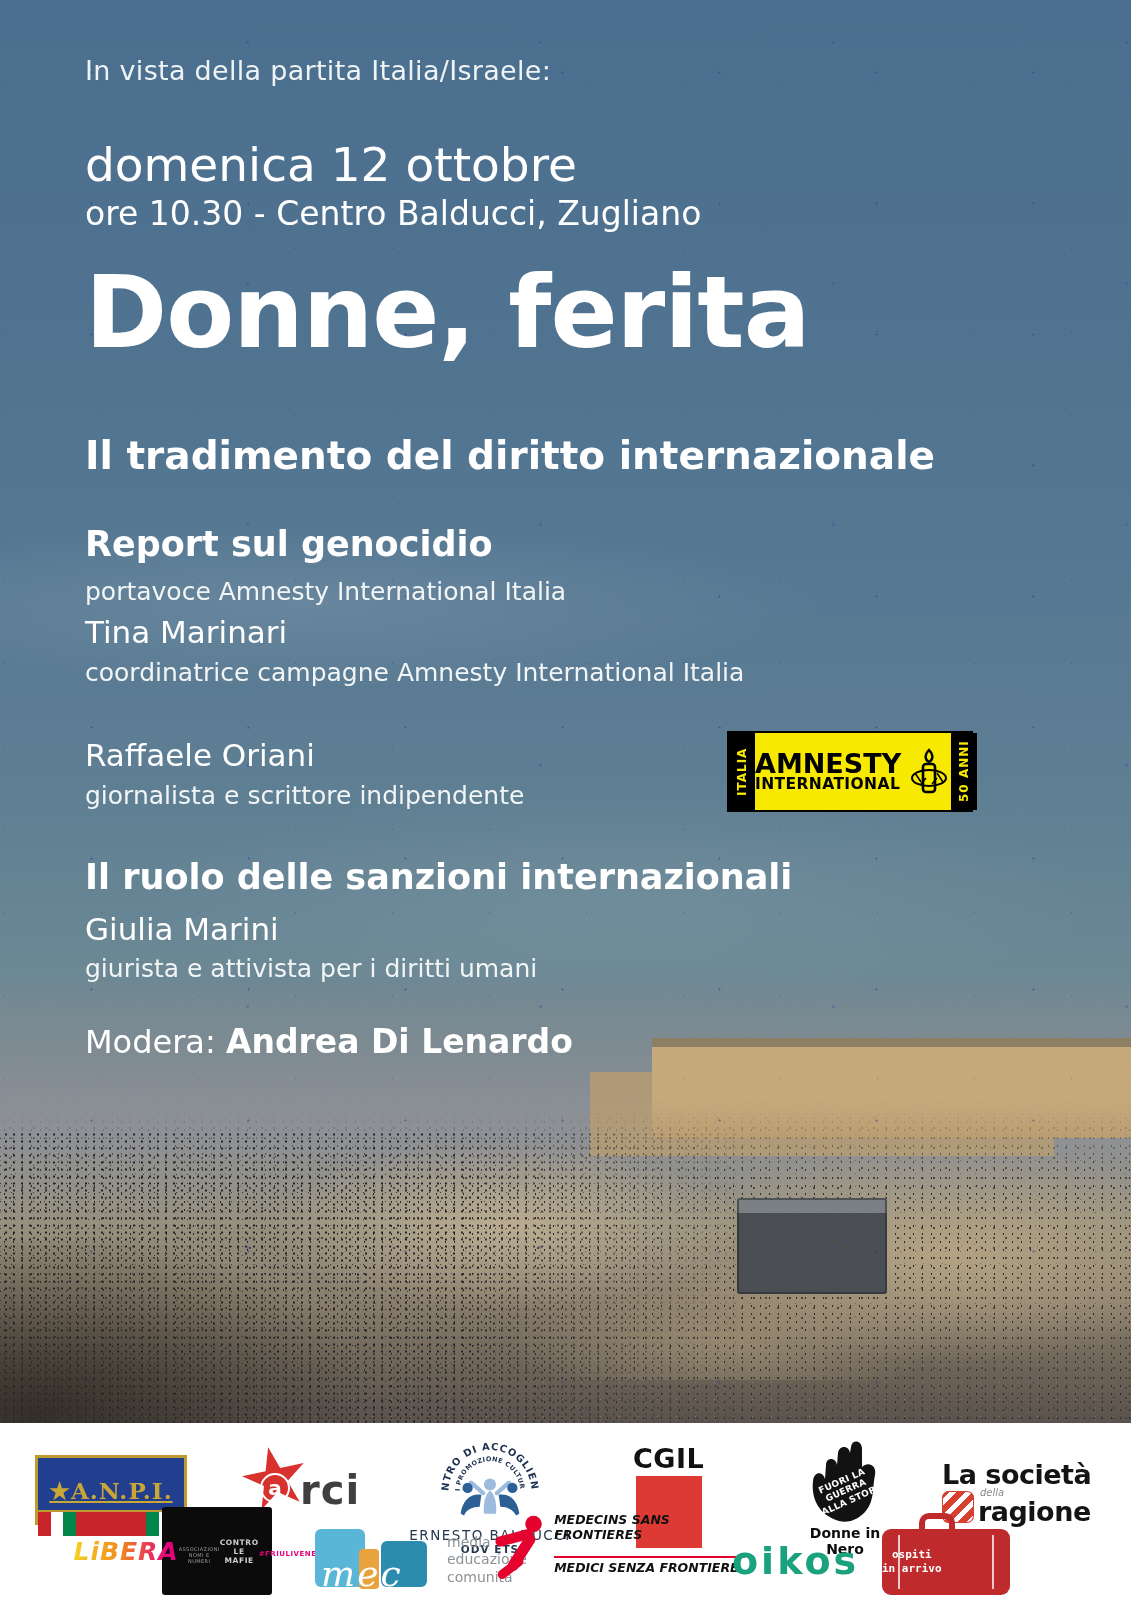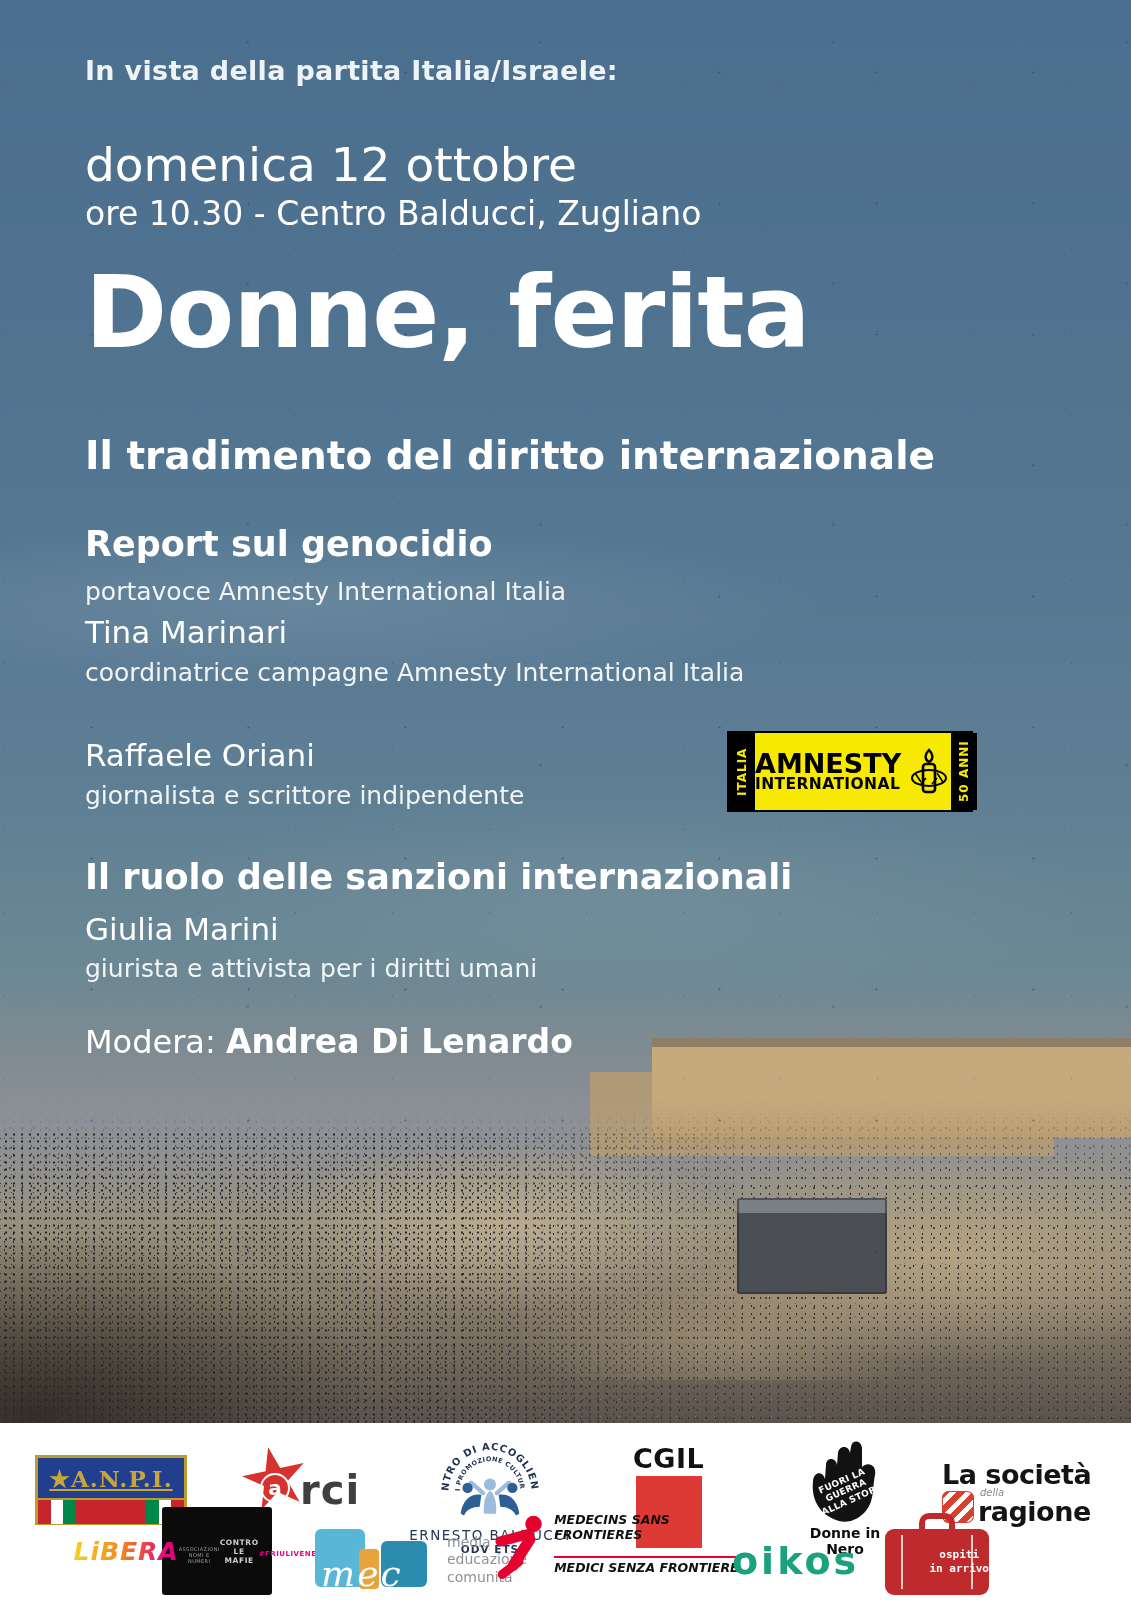--- a/index.html
+++ b/index.html
@@ -56,21 +56,21 @@
   .photo svg.noise{position:absolute;inset:0;width:100%;height:100%;opacity:.20;}
   .speckles{position:absolute;left:0;top:0;width:1131px;height:1423px;pointer-events:none;
     background-image:
       radial-gradient(circle 1.6px, rgba(30,45,150,.40) 60%, transparent 70%),
       radial-gradient(circle 1.1px, rgba(25,35,130,.35) 60%, transparent 70%),
       radial-gradient(circle 2.2px, rgba(40,55,170,.28) 60%, transparent 70%);
     background-size:157px 131px, 97px 83px, 293px 241px;
     background-position:13px 7px, 53px 41px, 101px 163px;}
   
   .content{position:absolute;left:85px;top:55px;width:980px;}
-  .kicker{font-size:27px;font-weight:700;color:#eef3f5;letter-spacing:.3px;}
+  .kicker{font-size:27px;font-weight:400;color:#eef3f5;letter-spacing:.3px;}
   .date1{margin-top:52px;font-size:47px;font-weight:500;line-height:1.15;}
   .date2{margin-top:2px;font-size:33px;font-weight:400;}
   .title{margin-top:24px;font-size:99px;font-weight:800;line-height:1.13;letter-spacing:-1px;}
   .subtitle{margin-top:64px;font-size:39px;font-weight:700;}
   .session{margin-top:46px;}
   .session + .session{margin-top:42px;}
   .session .heading{font-size:35px;font-weight:700;margin-bottom:10px;}
   .session .name{font-size:31px;font-weight:400;line-height:1.45;}
   .session .role{font-size:25px;font-weight:400;line-height:1.45;color:#f2f5f6;}
   .modera{margin-top:34px;font-size:32px;font-weight:400;}
@@ -84,21 +84,21 @@
   .amn-words{text-align:left;line-height:1.02;}
   .amn-w1{font-size:27px;font-weight:800;letter-spacing:0;}
   .amn-w2{font-size:15.5px;font-weight:800;letter-spacing:.4px;}
   
   .logobar{position:absolute;left:0;top:1423px;width:1131px;height:177px;background:#fff;color:#111;}
   .logo{position:absolute;}
   
   .anpi{left:35px;top:32px;width:152px;height:70px;border:3px solid #bd9b2e;background:#223f8f;box-sizing:border-box;}
   .anpi .top{height:40px;display:flex;align-items:center;justify-content:center;
     color:#c8a637;font-family:"DejaVu Serif","Liberation Serif",serif;font-weight:700;font-size:23px;
-    text-decoration:underline;letter-spacing:1px;}
+    text-decoration:underline;letter-spacing:1px;margin-top:12px;}
   .anpi .flag{height:24px;border-top:2px solid #bd9b2e;
     background:linear-gradient(90deg,#c8242c 0 9%, #fff 9% 17%, #00884a 17% 26%, #c8242c 26% 74%, #00884a 74% 83%, #fff 83% 91%, #c8242c 91% 100%);}
   
   .arci{left:238px;top:26px;width:130px;height:76px;}
   .arci .star{position:absolute;left:0;top:-12px;font-size:82px;line-height:82px;color:#d8322e;transform:rotate(-12deg);}
   .arci .acirc{position:absolute;left:22px;top:24px;width:26px;height:26px;border:2.5px solid #fff;border-radius:50%;
     display:flex;align-items:center;justify-content:center;color:#fff;font-weight:700;font-size:20px;background:rgba(216,50,46,.0);}
   .arci .rest{position:absolute;left:62px;top:18px;font-size:40px;font-weight:700;color:#3f3f41;letter-spacing:1px;}
   
   .balducci{left:400px;top:8px;width:180px;text-align:center;color:#25364f;}
@@ -144,22 +144,22 @@
   
   .msf{left:495px;top:88px;width:250px;display:flex;align-items:flex-end;gap:6px;}
   .msf .txt{padding-bottom:6px;}
   .msf .t1{font-size:12.5px;font-weight:800;font-style:italic;color:#101010;border-bottom:2px solid #e4032e;padding-bottom:14px;}
   .msf .t2{font-size:12.5px;font-weight:800;font-style:italic;color:#101010;margin-top:2px;}
   
   .oikos{left:732px;top:116px;font-size:38px;font-weight:700;color:#1aa17e;letter-spacing:3px;}
   
   .ospiti{left:882px;top:90px;width:110px;text-align:center;}
   .ospiti .handle{width:36px;height:16px;border:6px solid #bf2b2c;border-bottom:none;border-radius:10px 10px 0 0;margin:0 auto;box-sizing:border-box;}
-  .ospiti .case{position:relative;width:104px;height:66px;background:#bf2b2c;border-radius:9px;margin:0 auto;
-    display:flex;align-items:center;justify-content:flex-end;}
+  .ospiti .case{position:relative;width:128px;height:66px;background:#bf2b2c;border-radius:9px;margin:0 auto;
+    display:flex;align-items:center;justify-content:flex-start;}
   .ospiti .case:before,.ospiti .case:after{content:"";position:absolute;top:6px;bottom:6px;width:2px;background:rgba(255,255,255,.75);}
   .ospiti .case:before{left:16px;} .ospiti .case:after{right:16px;}
   .ospiti .ct{font-family:"DejaVu Sans Mono","Liberation Mono",monospace;font-size:11px;color:#fff;line-height:1.3;font-weight:700;}
 </style>
 </head>
 <body>
 
 <div id="poster">
 
   <div class="streak s1"></div>

